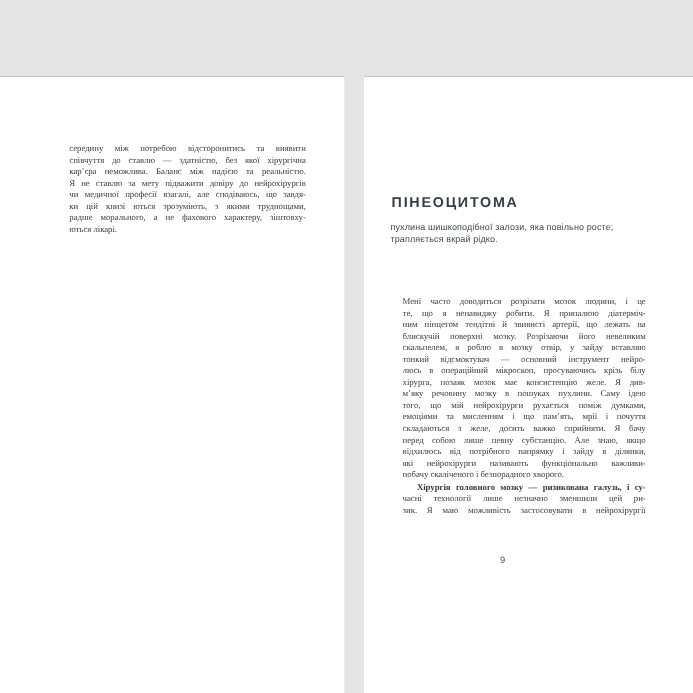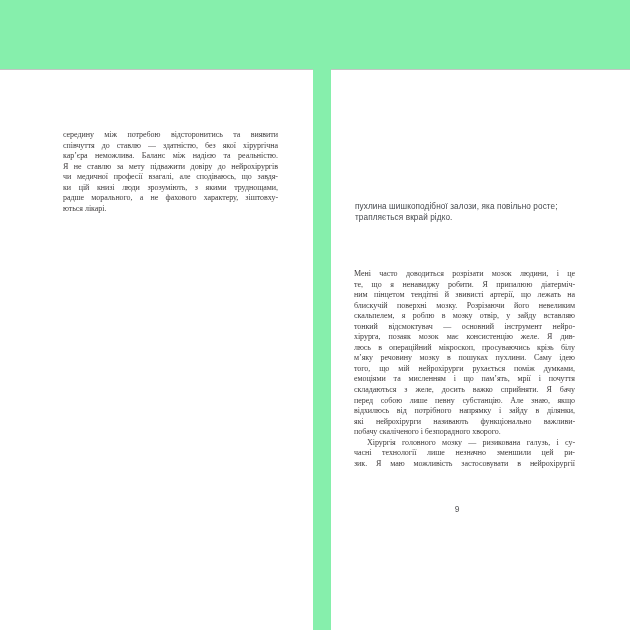--- a/index.html
+++ b/index.html
@@ -4,21 +4,21 @@
 <style>
   html, body {
     margin: 0;
     padding: 0;
     background: #ffffff;
   }
   #stage {
     position: relative;
     width: 630px;
     height: 630px;
-    background: #86efac;
+    background: #e5e5e5;
     overflow: hidden;
     font-family: "Liberation Serif", "DejaVu Serif", serif;
     color: #3d3a3b;
   }
   .page-rule {
     position: absolute;
     top: 69px;
     height: 0;
     border-top: 1.5px solid #c3c3c3;
   }
@@ -40,21 +40,21 @@
     letter-spacing: -0.05px;
   }
   .line {
     height: 10.55px;
     line-height: 10.55px;
     text-align: justify;
     text-align-last: justify;
     overflow: hidden;
   }
   .line.flush { text-align-last: left; }
-  .line.indent { text-indent: 13px; }
+  .line.indent { text-indent: 13px; font-weight: bold; }
 
   #left-paragraph {
     left: 63px;
     top: 130px;
     width: 215px;
   }
   #chapter-heading {
     position: absolute;
     left: 356px;
     top: 176px;
@@ -73,21 +73,21 @@
     font-size: 8.2px;
     color: #45484d;
     letter-spacing: 0.1px;
   }
   #chapter-subtitle .sub-line {
     height: 10.8px;
     line-height: 10.8px;
     white-space: nowrap;
   }
   #right-body {
-    left: 354px;
+    left: 366px;
     top: 269px;
     width: 221px;
   }
   #page-number {
     position: absolute;
     left: 440px;
     top: 504px;
     width: 34px;
     text-align: center;
     font-family: "Liberation Sans", "DejaVu Sans", sans-serif;
@@ -103,42 +103,43 @@
   <div id="rule-left" class="page-rule"></div>
   <div id="rule-right" class="page-rule"></div>
 
   <div id="page-left" class="page"></div>
   <div id="left-paragraph" class="text-block">
     <div class="line">середину між потребою відсторонитись та виявити</div>
     <div class="line">співчуття до ставлю — здатністю, без якої хірургічна</div>
     <div class="line">кар’єра неможлива. Баланс між надією та реальністю.</div>
     <div class="line">Я не ставлю за мету підважити довіру до нейрохірургів</div>
     <div class="line">чи медичної професії взагалі, але сподіваюсь, що завдя-</div>
-    <div class="line">ки цій книзі люди зрозуміють, з якими труднощами,</div>
+    <div class="line">ки цій книзі ються зрозуміють, з якими труднощами,</div>
     <div class="line">радше морального, а не фахового характеру, зіштовху-</div>
     <div class="line flush">ються лікарі.</div>
   </div>
 
   <div id="page-right" class="page"></div>
 
+  <div id="chapter-heading">ПІНЕОЦИТОМА</div>
 
   <div id="chapter-subtitle">
     <div class="sub-line">пухлина шишкоподібної залози, яка повільно росте;</div>
     <div class="sub-line">трапляється вкрай рідко.</div>
   </div>
 
   <div id="right-body" class="text-block">
     <div class="line">Мені часто доводиться розрізати мозок людини, і це</div>
     <div class="line">те, що я ненавиджу робити. Я припалюю діатерміч-</div>
     <div class="line">ним пінцетом тендітні й звивисті артерії, що лежать на</div>
     <div class="line">блискучій поверхні мозку. Розрізаючи його невеликим</div>
     <div class="line">скальпелем, я роблю в мозку отвір, у зайду вставляю</div>
     <div class="line">тонкий відсмоктувач — основний інструмент нейро-</div>
+    <div class="line">люсь в операційний мікроскоп, просуваючись крізь білу</div>
     <div class="line">хірурга, позаяк мозок має консистенцію желе. Я див-</div>
-    <div class="line">люсь в операційний мікроскоп, просуваючись крізь білу</div>
     <div class="line">м’яку речовину мозку в пошуках пухлини. Саму ідею</div>
     <div class="line">того, що мій нейрохірурги рухається поміж думками,</div>
     <div class="line">емоціями та мисленням і що пам’ять, мрії і почуття</div>
     <div class="line">складаються з желе, досить важко сприйняти. Я бачу</div>
     <div class="line">перед собою лише певну субстанцію. Але знаю, якщо</div>
     <div class="line">відхилюсь від потрібного напрямку і зайду в ділянки,</div>
     <div class="line">які нейрохірурги називають функціонально важливи-</div>
     <div class="line flush">побачу скаліченого і безпорадного хворого.</div>
     <div class="line indent">Хірургія головного мозку — ризикована галузь, і су-</div>
     <div class="line">часні технології лише незначно зменшили цей ри-</div>

